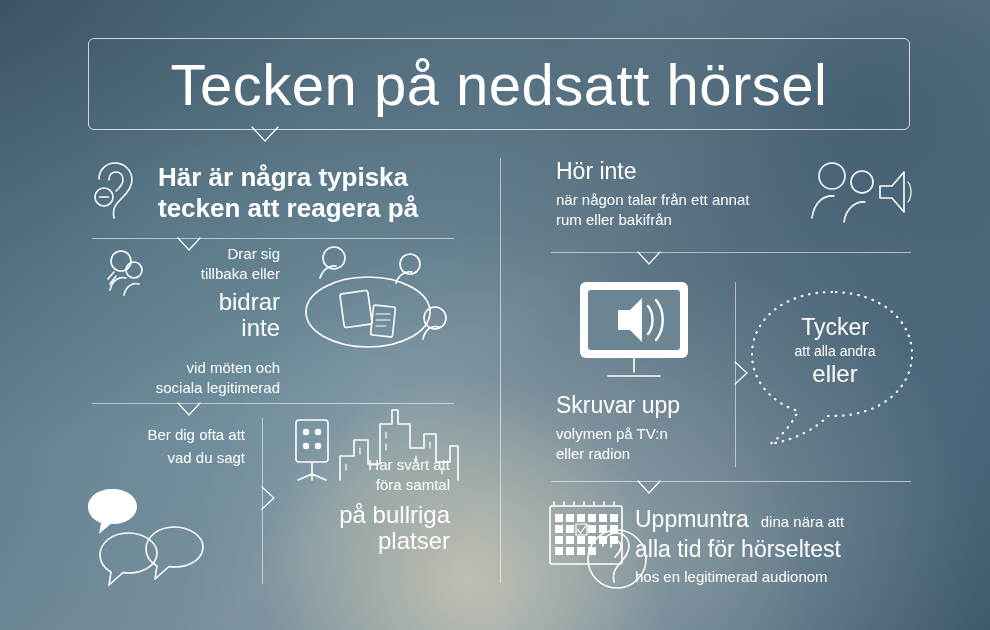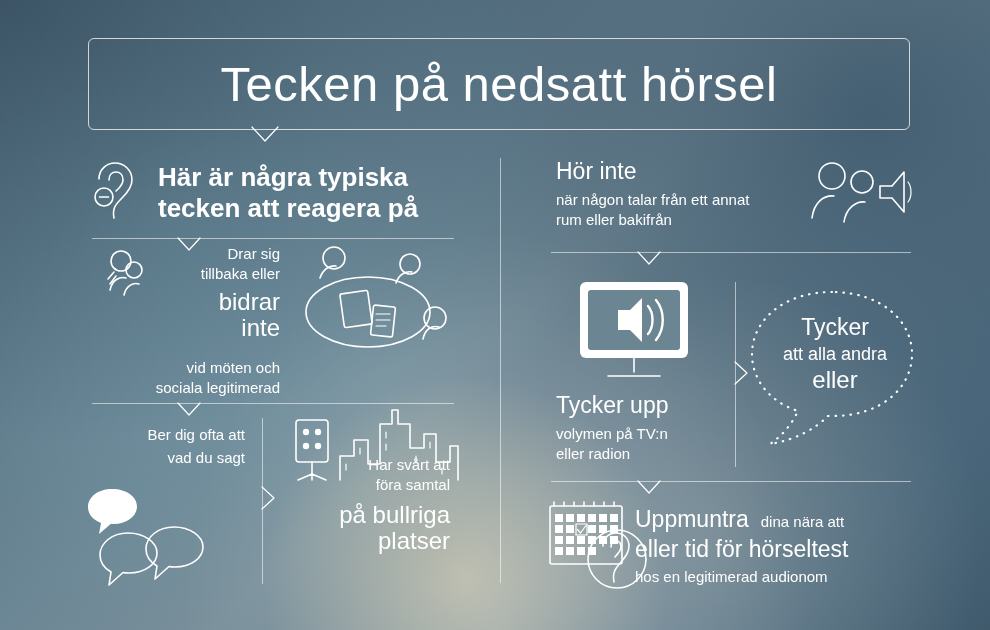--- a/index.html
+++ b/index.html
@@ -43,21 +43,21 @@
     top: 38px;
     width: 820px;
     height: 90px;
     border: 1px solid rgba(255,255,255,0.75);
     border-radius: 6px;
     display: flex;
     align-items: center;
     justify-content: center;
   }
   .title-text {
-    font-size: 49px;
+    font-size: 58px;
     font-weight: 300;
     letter-spacing: 0.5px;
     white-space: nowrap;
   }
   .title-notch {
     position: absolute;
     left: 252px;
     top: 127px;
     width: 24px;
     height: 14px;
@@ -77,21 +77,21 @@
   }
   .notch { position: absolute; }
   .notch svg { display: block; }
 
   
   .blk { position: absolute; }
   .t-xl { font-size: 26px; font-weight: 700; line-height: 1.18; }
   .t-lg { font-size: 23px; font-weight: 300; line-height: 1.2; }
   .t-hero { font-size: 24px; font-weight: 300; line-height: 1.12; }
   .t-md { font-size: 15px; font-weight: 400; line-height: 1.35; }
-  .t-sm { font-size: 18px; font-weight: 400; line-height: 1.35; }
+  .t-sm { font-size: 14px; font-weight: 400; line-height: 1.35; }
   .right { text-align: right; }
   .center { text-align: center; }
 
   svg { overflow: visible; }
   .stroke { fill: none; stroke: #ffffff; stroke-width: 1.6; stroke-linecap: round; stroke-linejoin: round; }
   .stroke-thin { fill: none; stroke: #ffffff; stroke-width: 1.2; stroke-linecap: round; stroke-linejoin: round; }
   .fillw { fill: #ffffff; }
 </style>
 </head>
 <body>
@@ -255,21 +255,21 @@
       <rect class="fillw" x="2" y="2" width="108" height="76" rx="6"></rect>
       <rect x="10" y="10" width="92" height="60" rx="3" fill="#6c8593"></rect>
       <path d="M40 30 L52 30 L64 18 L64 62 L52 50 L40 50 Z" fill="#ffffff"></path>
       <path d="M70 26 C76 33 76 47 70 54" fill="none" stroke="#ffffff" stroke-width="2.4" stroke-linecap="round"></path>
       <path d="M78 20 C87 31 87 49 78 60" fill="none" stroke="#ffffff" stroke-width="2.4" stroke-linecap="round"></path>
       <path class="stroke" d="M56 78 L56 92"></path>
       <path class="stroke" d="M30 96 L82 96"></path>
     </svg>
   </div>
   <div class="blk layer" style="left:556px; top:392px;">
-    <div class="t-lg">Tycker upp</div>
+    <div class="t-lg">Skruvar upp</div>
     <div class="t-md" style="margin-top:4px;">volymen på TV:n</div>
     <div class="t-md">eller radion</div>
   </div>
 
   <div class="blk layer" style="left:748px; top:288px;">
     <svg width="170" height="160" viewBox="0 0 170 160">
       <path fill="none" stroke="#ffffff" stroke-width="2.2" stroke-linecap="round" stroke-dasharray="0.5 7" d="M84 4 C36 4 4 32 4 66 C4 92 22 114 50 123 C44 136 34 148 22 156 C48 152 68 140 80 128 C82 128 83 128 85 128 C133 128 164 100 164 66 C164 32 132 4 84 4 Z"></path>
     </svg>
   </div>
   <div class="blk layer center" style="left:760px; top:314px; width:150px;">
@@ -313,17 +313,17 @@
     <svg width="62" height="62" viewBox="0 0 62 62">
       <circle class="stroke" cx="31" cy="31" r="29"></circle>
       <path class="stroke" d="M28 54 C26 44 30 40 35 34 C40 28 43 24 43 18 C43 10 37 5 30 5 C22 5 17 11 17 18"></path>
       <path class="stroke" d="M25 19 C25 15 27 13 30 13 C33 13 35 15 35 19 C35 23 32 25 29 29"></path>
     </svg>
   </div>
   <div class="blk layer" style="left:635px; top:506px; width:300px;">
     <div style="white-space:nowrap;">
       <span class="t-lg">Uppmuntra</span><span class="t-md" style="margin-left:12px;">dina nära att</span>
     </div>
-    <div class="t-lg" style="margin-top:2px;">eller tid för hörseltest</div>
+    <div class="t-lg" style="margin-top:2px;">alla tid för hörseltest</div>
     <div class="t-md" style="margin-top:4px;">hos en legitimerad audionom</div>
   </div>
 
 </div>
 
 </body></html>

